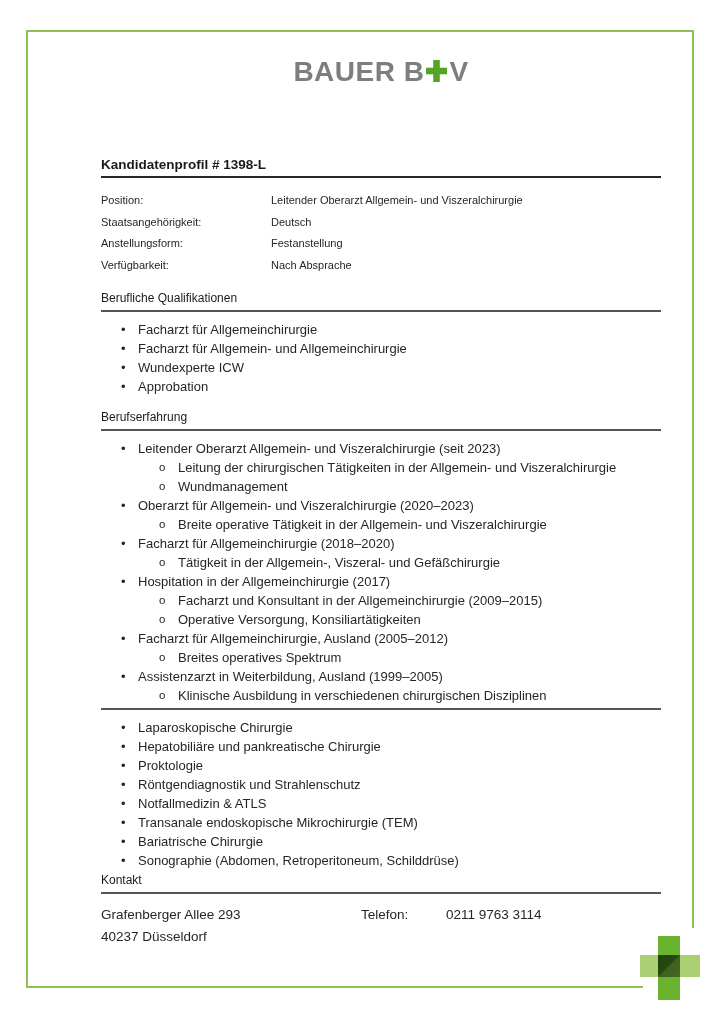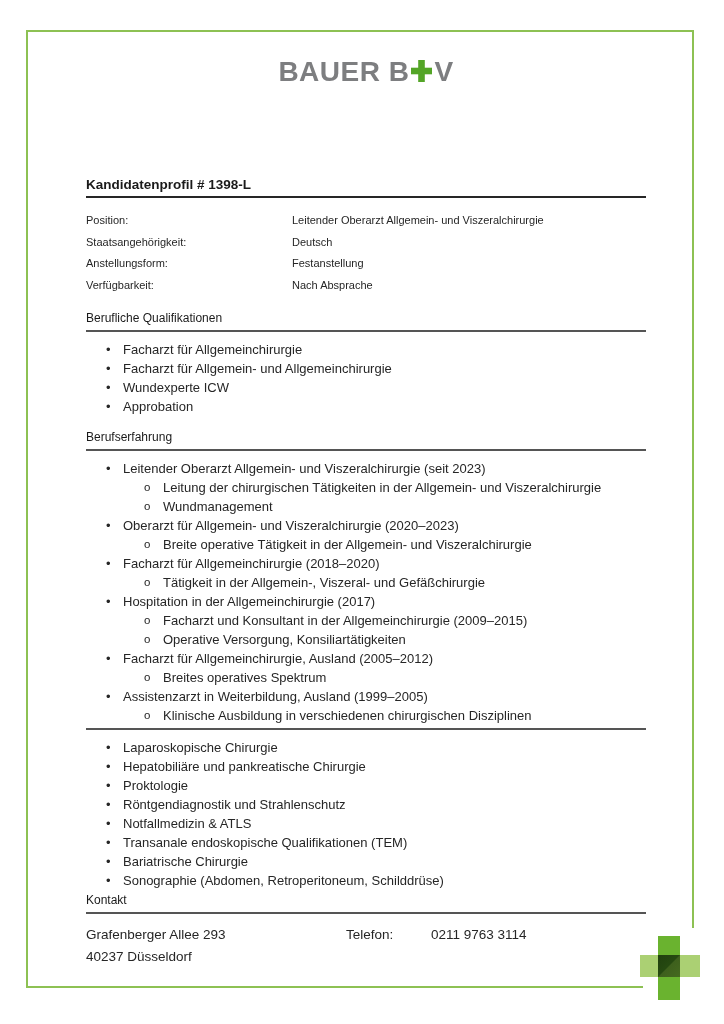--- a/index.html
+++ b/index.html
@@ -15,35 +15,35 @@
   .frame-right  { left:692px; top:30px; width:2px;   height:898px; }
   .frame-bottom { left:26px; top:986px; width:617px; height:2px; }
 
   
   .cc-v { position:absolute; left:658px; top:936px; width:22px; height:64px; background:#6ab32f; }
   .cc-h { position:absolute; left:640px; top:955px; width:60px; height:22px; background:#abd073; }
   .cc-o { position:absolute; left:658px; top:955px; width:22px; height:22px;
           background:linear-gradient(135deg,#20400f 0%,#264a11 49%,#3e601d 51%,#456a1f 100%); }
 
   
-  .content { position:absolute; left:86px; top:0; width:560px; }
+  .content { position:absolute; left:101px; top:0; width:560px; }
 
   .logo { margin-top:53px; display:flex; justify-content:center; align-items:center;
           font-weight:bold; font-size:28px; line-height:34px; color:#7d7e80; letter-spacing:0.5px; }
   .logo-plus { display:inline-block; margin:3px 2px 0 2px; }
   .logo-plus svg rect { fill:#54a527; }
 
-  .doc-title { margin-top:86px; font-size:13.5px; font-weight:bold; line-height:17px; color:#1a1a1a; }
+  .doc-title { margin-top:66px; font-size:13.5px; font-weight:bold; line-height:17px; color:#1a1a1a; }
   .title-rule { margin-top:3px; height:2px; background:#262626; }
   .rule { margin-top:3px; height:2px; background:#555555; }
 
   .details { margin-top:12px; }
   .drow { display:flex; line-height:21.5px; font-size:11px; }
   .dlbl { width:170px; flex:none; }
-  .dval { white-space:nowrap;margin-left:36px; }
+  .dval { white-space:nowrap; }
 
   .sec-h { font-size:12px; line-height:17px; color:#1a1a1a; }
   .mt-quali   { margin-top:14px; }
   .mt-exp     { margin-top:13px; }
   .mt-skills  { margin-top:6px; }
   .mt-kontakt { margin-top:2px; }
 
   .list { margin-top:8px; font-size:13px; }
   .li1 { display:flex; line-height:19px; }
   .li2 { display:flex; line-height:19px; }
@@ -207,21 +207,21 @@
       <div class="li1">
           <span class="m1">•</span>
           <span class="litext">Röntgendiagnostik und Strahlenschutz</span>
         </div>
       <div class="li1">
           <span class="m1">•</span>
           <span class="litext">Notfallmedizin &amp; ATLS</span>
         </div>
       <div class="li1">
           <span class="m1">•</span>
-          <span class="litext">Transanale endoskopische Qualifikationen (TEM)</span>
+          <span class="litext">Transanale endoskopische Mikrochirurgie (TEM)</span>
         </div>
       <div class="li1">
           <span class="m1">•</span>
           <span class="litext">Bariatrische Chirurgie</span>
         </div>
       <div class="li1">
           <span class="m1">•</span>
           <span class="litext">Sonographie (Abdomen, Retroperitoneum, Schilddrüse)</span>
         </div>
     </div>

